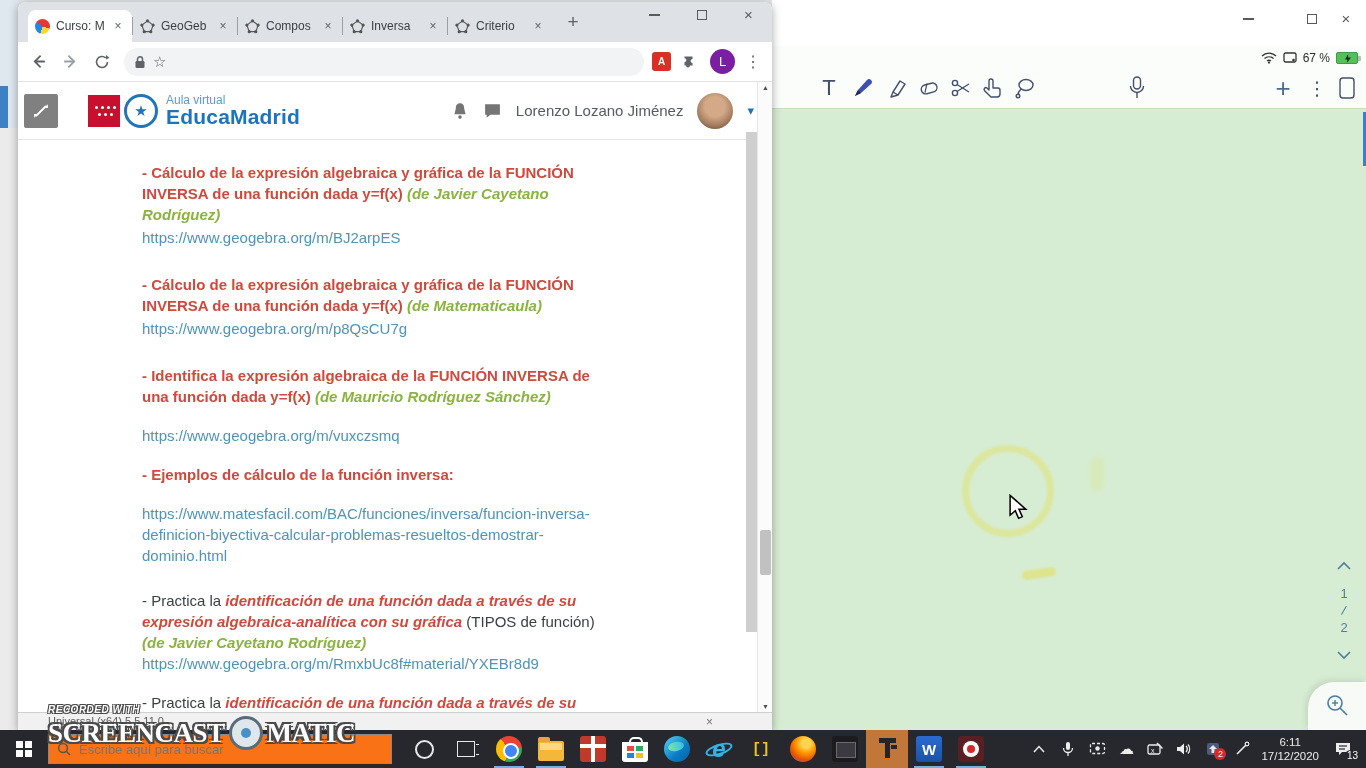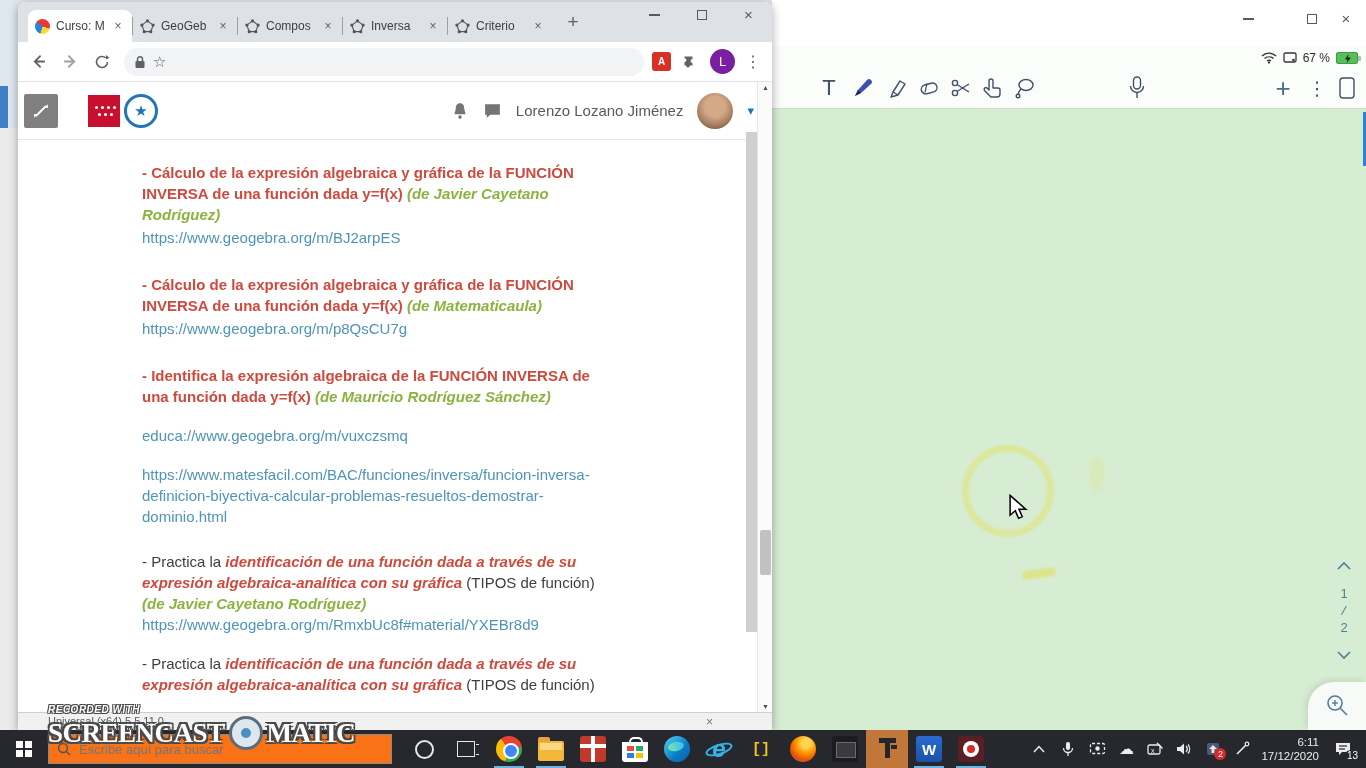--- a/index.html
+++ b/index.html
@@ -129,21 +129,21 @@
   .rec-ic { background:#5a1f22; border-radius:4px; }
   .rec-ic:before { content:""; position:absolute; left:5px; top:5px; width:16px; height:16px; border-radius:50%; background:#fff; }
   .rec-ic:after { content:""; position:absolute; left:9px; top:9px; width:8px; height:8px; border-radius:50%; background:#d42a2a; }
   .cortana-ic { width:19px; height:19px; border:2px solid #e8e8e8; border-radius:50%; }
   .taskview-ic { width:18px; height:16px; border:1.5px solid #e8e8e8; position:relative; }
   .taskview-ic:after { content:""; position:absolute; right:-5px; top:2px; width:3px; height:9px; border-top:1.5px solid #e8e8e8; border-bottom:1.5px solid #e8e8e8; }
 
   .tray { position:absolute; right:0; top:0; height:38px; display:flex; align-items:center; gap:9px; padding-right:8px; color:#ececec; }
   .tray-ic { width:20px; height:22px; display:flex; align-items:center; justify-content:center; cursor:pointer; position:relative; font-size:14px; }
   .badge { position:absolute; right:-3px; bottom:0; min-width:12px; height:12px; background:#d42a2a; color:#fff; border-radius:7px; font-size:9px; line-height:12px; text-align:center; padding:0 1px; }
-  .clock { text-align:right; font-size:11.5px; line-height:14px; cursor:pointer; }
+  .clock { text-align:center; font-size:11.5px; line-height:14px; cursor:pointer; }
   .notif { position:relative; width:30px; }
   .notif .ncount { position:absolute; right:-2px; bottom:-1px; font-size:10px; color:#fff; background:#26282d; border-radius:6px; padding:0 2px; }
 
   
   .wmark { position:absolute; left:48px; top:704px; z-index:50; pointer-events:none; color:#fff; }
   .wm1 { font-size:10px; font-weight:800; letter-spacing:0.5px; font-style:italic;
          text-shadow:-1px -1px 0 #4a4a4a, 1px -1px 0 #4a4a4a, -1px 1px 0 #4a4a4a, 1px 1px 0 #4a4a4a; }
   .wm2 { display:flex; align-items:center; gap:2px; margin-top:1px; }
   .wm2 .wmtxt { font-size:27px; font-weight:800; letter-spacing:-0.5px;
          text-shadow:-2px -2px 0 #4a4a4a, 2px -2px 0 #4a4a4a, -2px 2px 0 #4a4a4a, 2px 2px 0 #4a4a4a, 0 2px 0 #4a4a4a;font-family:Liberation Serif, serif; }
@@ -402,20 +402,24 @@
               <polygon points="14,1.5 14,7 16.8,4" fill="#fff" transform="rotate(45 14 4)"></polygon>
               <polygon points="4,11 4,16.5 1.2,14" fill="#fff" transform="rotate(45 4 14)"></polygon>
             </svg>
         </div>
         <div class="flag-madrid">
             <span class="stars"></span>
           </div>
         <div class="educa-logo">
             <span>★</span>
           </div>
+        <div class="brand-text">
+          <div class="l1">Aula virtual</div>
+          <div class="l2">EducaMadrid</div>
+        </div>
         <div class="mh-right">
           <svg width="18" height="20" viewBox="0 0 16 18">
               <path d="M8 2 C5.2 2 4.2 4 4.2 7 L3 12 H13 L11.8 7 C11.8 4 10.8 2 8 2 Z" fill="#757575"></path>
               <circle cx="8" cy="14.5" r="1.6" fill="#757575"></circle>
             </svg>
           <svg width="19" height="18" viewBox="0 0 18 17">
               <path d="M2 2 h14 v10 h-9 l-3.5 3 v-3 H2 Z" fill="#757575"></path>
             </svg>
           <span class="uname">Lorenzo Lozano Jiménez</span>
           <span class="uavatar"></span>
@@ -438,23 +442,26 @@
             <span class="t-green">(de Matematicaula)</span>
           </div>
           <a class="t-link">https://www.geogebra.org/m/p8QsCU7g</a>
         </div>
 
         <div class="para mb18">
           <span class="t-red">- Identifica la expresión algebraica de la FUNCIÓN INVERSA de una función dada y=f(x) </span>
           <span class="t-green">(de Mauricio Rodríguez Sánchez)</span>
         </div>
         <div class="para mb18">
-          <a class="t-link">educa://www.geogebra.org/m/vuxczsmq</a>
-        </div>
-
+          <a class="t-link">https://www.geogebra.org/m/vuxczsmq</a>
+        </div>
+
+        <div class="para mb18">
+          <span class="t-red">- Ejemplos de cálculo de la función inversa:</span>
+        </div>
         <div class="para mb24" style="overflow-wrap:break-word;">
           <a class="t-link">https://www.matesfacil.com/BAC/funciones/inversa/funcion-inversa-definicion-biyectiva-calcular-problemas-resueltos-demostrar-dominio.html</a>
         </div>
 
         <div class="para mb18">
           <span>- Practica la </span><span class="t-redital">identificación de una función dada a través de su expresión algebraica-analítica con su gráfica</span><span> (TIPOS de función)</span><br>
           <span class="t-green">(de Javier Cayetano Rodríguez)</span><br>
           <a class="t-link">https://www.geogebra.org/m/RmxbUc8f#material/YXEBr8d9</a>
         </div>
 

